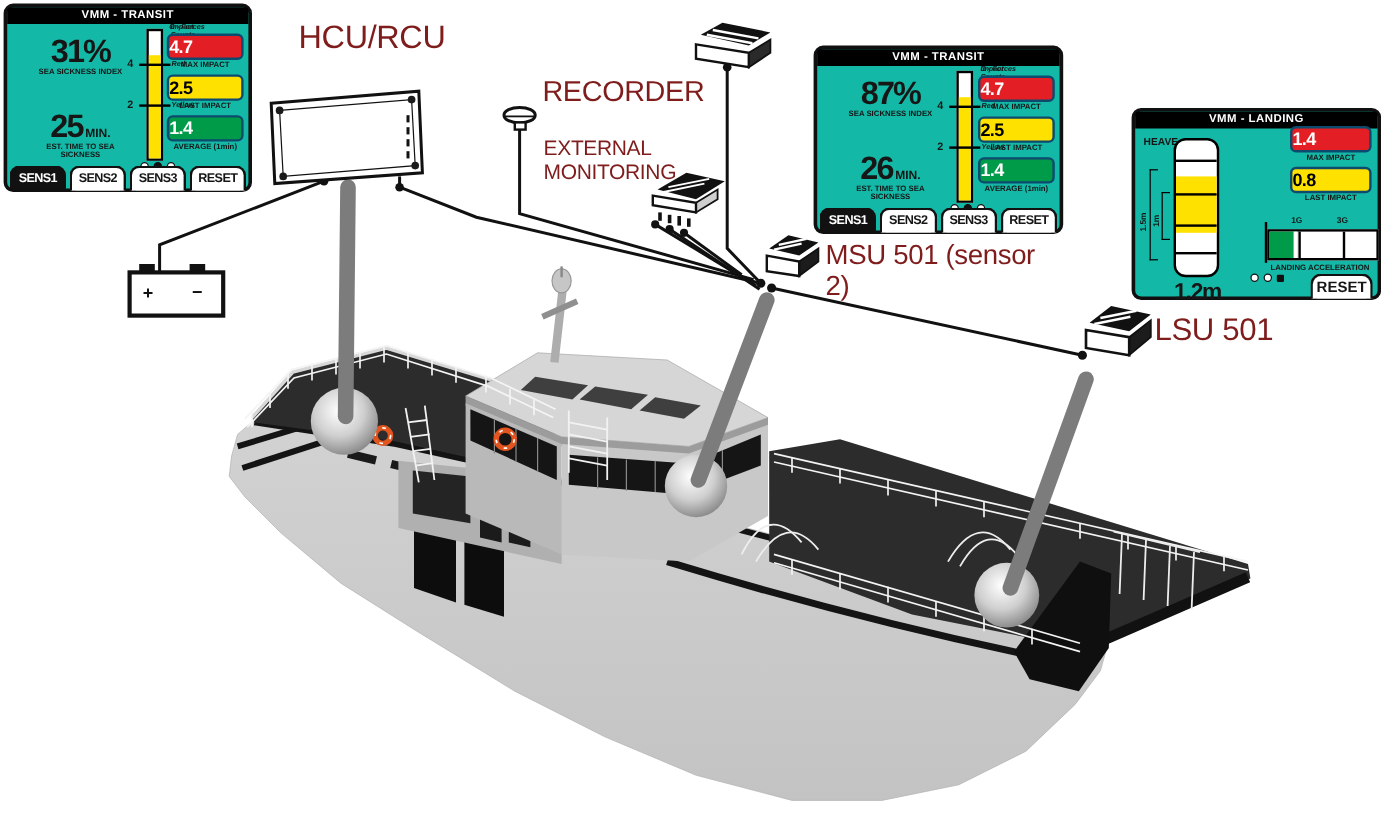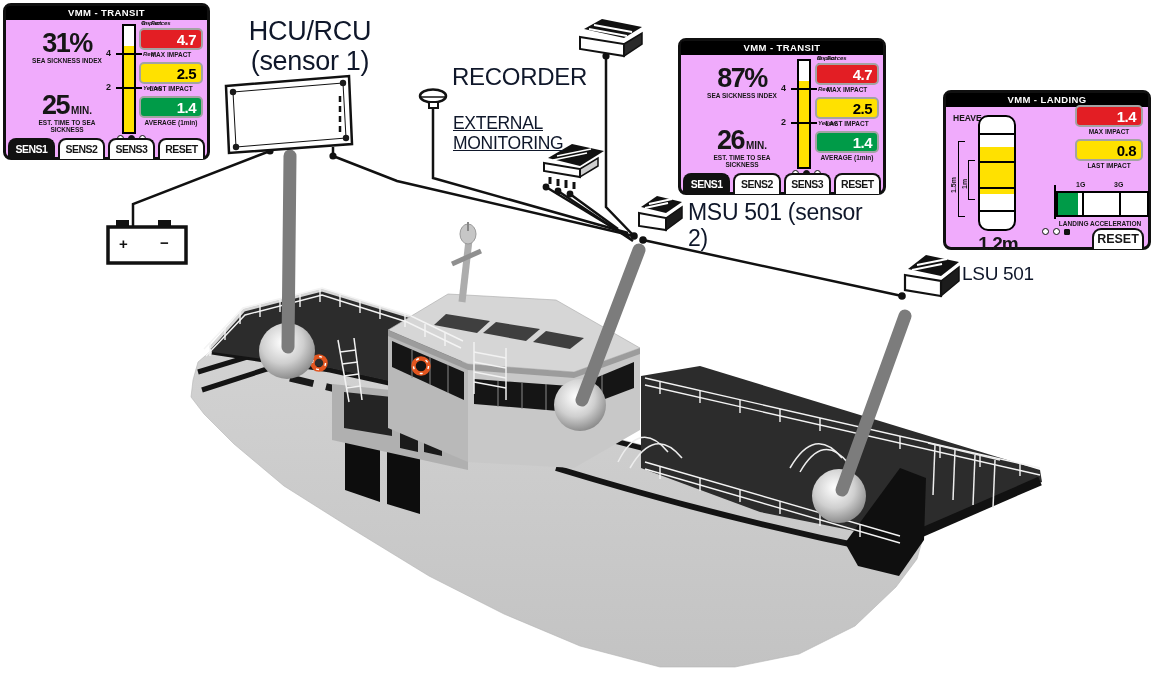--- a/index.html
+++ b/index.html
@@ -1,25 +1,25 @@
 <!DOCTYPE html>
 <html><head>
 <meta charset="utf-8">
 <style>
   html,body{margin:0;padding:0;background:#fff;}
   #stage{position:relative;width:1151px;height:694px;overflow:hidden;background:#fff;
          font-family:"Liberation Sans",sans-serif;color:#161616;}
   #scene{position:absolute;left:0;top:0;z-index:1;}
-  .dlabel{position:absolute;z-index:2;text-align:center;color:#0f172a;letter-spacing:-0.3px;}
+  .dlabel{position:absolute;z-index:2;text-align:center;color:#7f1d1d;letter-spacing:-0.3px;}
   .dlabel.big{font-size:27px;line-height:30px;}
   .dlabel.med{font-size:24px;line-height:26px;}
   .dlabel.small{font-size:17.5px;line-height:20px;text-align:left;}
 
   
-  .panel{position:absolute;z-index:3;background:#f0abfc;border:3px solid #101010;border-radius:8px;box-sizing:border-box;}
+  .panel{position:absolute;z-index:3;background:#14b8a6;border:3px solid #101010;border-radius:8px;box-sizing:border-box;}
   .ptitle{position:absolute;top:0;left:0;right:0;height:14px;background:#000;color:#fff;
           font-size:9.5px;font-weight:bold;text-align:center;line-height:14px;letter-spacing:.4px;
           border-radius:3px 3px 0 0;}
   .pleft{position:absolute;left:16px;top:24px;width:90px;text-align:center;}
   .bigval{font-size:27px;font-weight:bold;letter-spacing:-1.5px;line-height:26px;}
   .slbl{font-size:6.5px;font-weight:bold;letter-spacing:0;margin-top:1px;}
   .bigrow{margin-top:14px;display:flex;justify-content:center;align-items:baseline;gap:2px;}
   .bigval2{font-size:27px;font-weight:bold;letter-spacing:-1.5px;line-height:26px;margin-top:14px;}
   .unit{font-size:10px;font-weight:bold;}
   .pgauge{position:absolute;left:92px;top:18px;width:66px;height:112px;}
@@ -29,22 +29,22 @@
   .t1{top:29px;} .t2{top:63px;}
   .gnum{position:absolute;left:8px;font-size:9px;font-weight:bold;}
   .g4{top:24px;} .g2{top:58px;}
   .imp{position:absolute;left:44px;top:-4px;font-size:6px;font-weight:bold;font-style:italic;line-height:6.5px;}
   .cnum{position:absolute;left:46px;font-size:14px;font-weight:bold;}
   .c1{top:12px;} .c2{top:46px;}
   .clab{position:absolute;left:45px;font-size:6px;font-weight:bold;font-style:italic;}
   .l1{top:27px;} .l2{top:61px;}
   .pright{position:absolute;right:4px;top:14px;width:64px;text-align:center;}
   .gforce{font-size:6px;font-weight:bold;font-style:italic;text-align:left;padding-left:2px;height:8px;}
-  .vbox{height:22px;border:2px solid #a3a3a3;border-radius:5px;font-size:15px;font-weight:bold;
-        text-align:right;padding-right:5px;line-height:19px;letter-spacing:-.5px;box-sizing:border-box;}
+  .vbox{height:22px;border:2px solid #0c4a6e;border-radius:5px;font-size:15px;font-weight:bold;
+        text-align:left;padding-right:5px;line-height:19px;letter-spacing:-.5px;box-sizing:border-box;}
   .vbox.red{background:#e31e24;color:#fff;}
   .vbox.yel{background:#ffe100;color:#000;}
   .vbox.grn{background:#009b48;color:#fff;}
   .vlabel{font-size:6.5px;font-weight:bold;margin:1px 0 4px;}
   .pdots{position:absolute;left:92px;top:129px;width:66px;display:flex;gap:4px;justify-content:center;}
   .dot{width:7px;height:7px;border:1.6px solid #111;border-radius:50%;background:#fff;box-sizing:border-box;}
   .dot.on{background:#111;}
   .dot.sq{border-radius:1px;width:6px;height:6px;background:#111;margin-top:1px;}
   .ptabs{position:absolute;left:2px;right:2px;bottom:-2px;display:flex;gap:3px;height:21px;}
   .tab{flex:1;border:2.5px solid #111;border-bottom:none;border-radius:8px 8px 0 0;background:#fff;
@@ -317,29 +317,28 @@
     <polygon points="908,269 926,255 959,262 941,276" fill="#111"></polygon>
     <line x1="917" y1="265" x2="947" y2="259" stroke="#fff" stroke-width="2.2"></line>
     <line x1="912" y1="270" x2="942" y2="264" stroke="#fff" stroke-width="2.2"></line>
     <polygon points="941,281 959,267 959,281 941,296" fill="#1c1c1c" stroke="#111" stroke-width="1.5"></polygon>
     <polygon points="905,275 941,281 941,296 905,290" fill="#fff" stroke="#111" stroke-width="2.2"></polygon>
   </g>
 </svg>
 
 <div class="dlabel big" style="left:224px;top:16px;width:172px;">
   <div>HCU/RCU</div>
-  <div>(sensor 1)</div>
 </div>
 <div class="dlabel med" style="left:452px;top:26px;width:126px;margin-top:38px;">RECORDER</div>
-<div class="dlabel small" style="left:453px;top:113px;width:110px;text-decoration:underline;">
+<div class="dlabel small" style="left:453px;top:113px;width:110px;">
   <div>EXTERNAL</div>
   <div>MONITORING</div>
 </div>
 <div class="dlabel med" style="left:688px;top:199px;width:200px;text-align:left;font-size:23px;">MSU 501 (sensor 2)</div>
-<div class="dlabel med" style="left:962px;top:261px;width:110px;text-align:left;font-size:19px;">LSU 501</div>
+<div class="dlabel med" style="left:962px;top:261px;width:110px;text-align:left;font-size:26px;">LSU 501</div>
 
 <div class="panel" style="left:3px;top:3px;width:207px;height:157px;">
   <div class="ptitle">VMM - TRANSIT</div>
   <div class="pleft">
     <div class="bigval">31%</div>
     <div class="slbl">SEA SICKNESS INDEX</div>
     <div class="bigrow">
       <span class="bigval2">25</span>
       <span class="unit">MIN.</span>
     </div>

